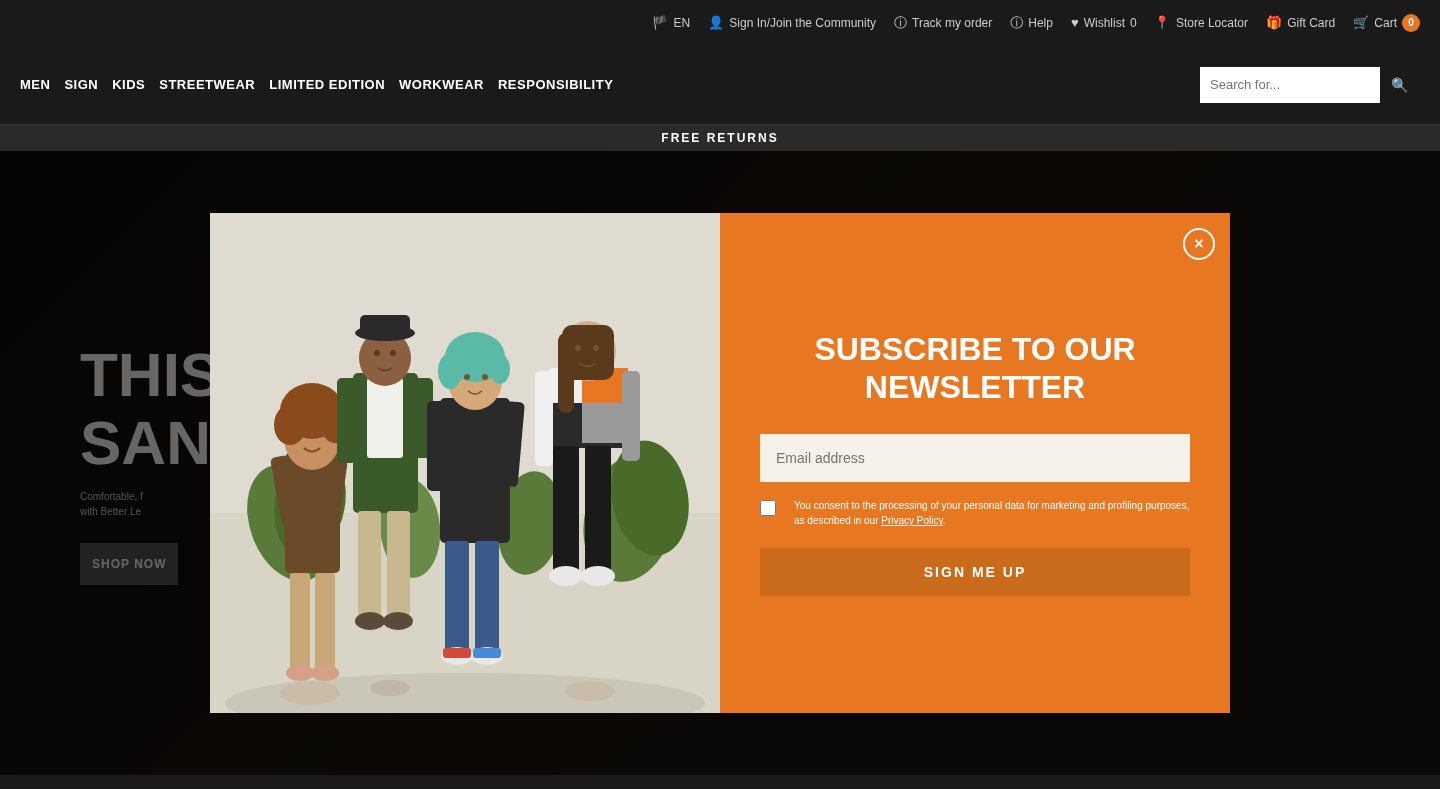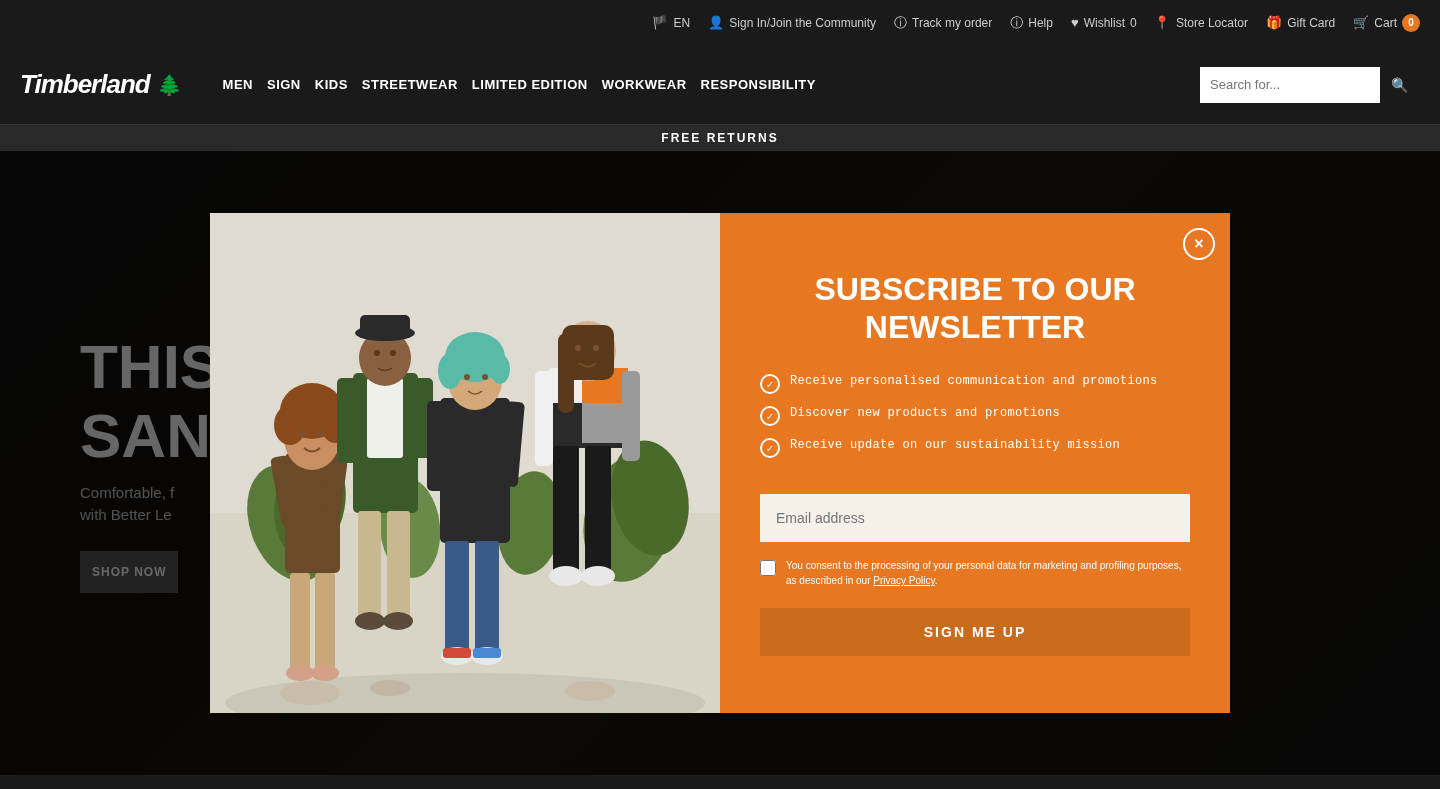--- a/index.html
+++ b/index.html
@@ -141,21 +141,21 @@
     }
     .hero-title {
       font-size: 62px;
       font-weight: 900;
       color: #fff;
       line-height: 1.1;
       text-transform: uppercase;
     }
     .hero-subtitle {
       color: #ccc;
-      font-size: 15px;
+      font-size: 10px;
       margin-top: 12px;
       line-height: 1.5;
     }
     .shop-now-btn {
       margin-top: 24px;
       background: #555;
       color: #fff;
       border: none;
       padding: 14px 12px;
       font-size: 12px;
@@ -281,21 +281,21 @@
       outline: none;
       padding: 10px 16px;
       font-size: 14px;
       color: #999;
       background: #f5f0e8;
       margin-bottom: 16px;
     }
     .consent-row {
       display: flex;
       align-items: flex-start;
-      gap: 10px;
+      gap: 18px;
       margin-bottom: 20px;
     }
     .consent-checkbox {
       width: 16px;
       height: 16px;
       flex-shrink: 0;
       margin-top: 2px;
       border: 1px solid #fff;
       cursor: pointer;
     }
@@ -355,24 +355,20 @@
     <span>Gift Card</span>
   </div>
   <div class="top-bar-item">
     <span class="top-bar-icon">🛒</span>
     <span>Cart</span>
     <span class="cart-badge">0</span>
   </div>
 </div>
 
 <nav class="main-nav">
-  <div class="logo">
-    <span class="logo-text">Timberland</span>
-    <span class="logo-tree">🌲</span>
-  </div>
   <div class="nav-links">
     <a class="nav-link">MEN</a>
     <a class="nav-link">SIGN</a>
     <a class="nav-link">KIDS</a>
     <a class="nav-link">STREETWEAR</a>
     <a class="nav-link">LIMITED EDITION</a>
     <a class="nav-link">WORKWEAR</a>
     <a class="nav-link">RESPONSIBILITY</a>
   </div>
   <div class="search-bar">
@@ -526,34 +522,20 @@
           </svg>
         </div>
       </div>
 
       <div class="modal-content">
         <button class="close-btn">×</button>
         <h2 class="modal-title">
           <span>SUBSCRIBE TO OUR</span><br>
           <span>NEWSLETTER</span>
         </h2>
-        <ul class="benefit-list">
-          <li class="benefit-item">
-            <span class="check-icon"></span>
-            <span>Receive personalised communication and promotions</span>
-          </li>
-          <li class="benefit-item">
-            <span class="check-icon"></span>
-            <span>Discover new products and promotions</span>
-          </li>
-          <li class="benefit-item">
-            <span class="check-icon"></span>
-            <span>Receive update on our sustainability mission</span>
-          </li>
-        </ul>
         <input class="email-input" type="email" placeholder="Email address" style="">
         <div class="consent-row">
           <input type="checkbox" class="consent-checkbox" style="">
           <span class="consent-text">
             <span>You consent to the processing of your personal data for marketing and profiling purposes, as described in our </span><a class="consent-link">Privacy Policy</a><span>.</span>
           </span>
         </div>
         <button class="sign-up-btn">SIGN ME UP</button>
       </div>
     </div>

